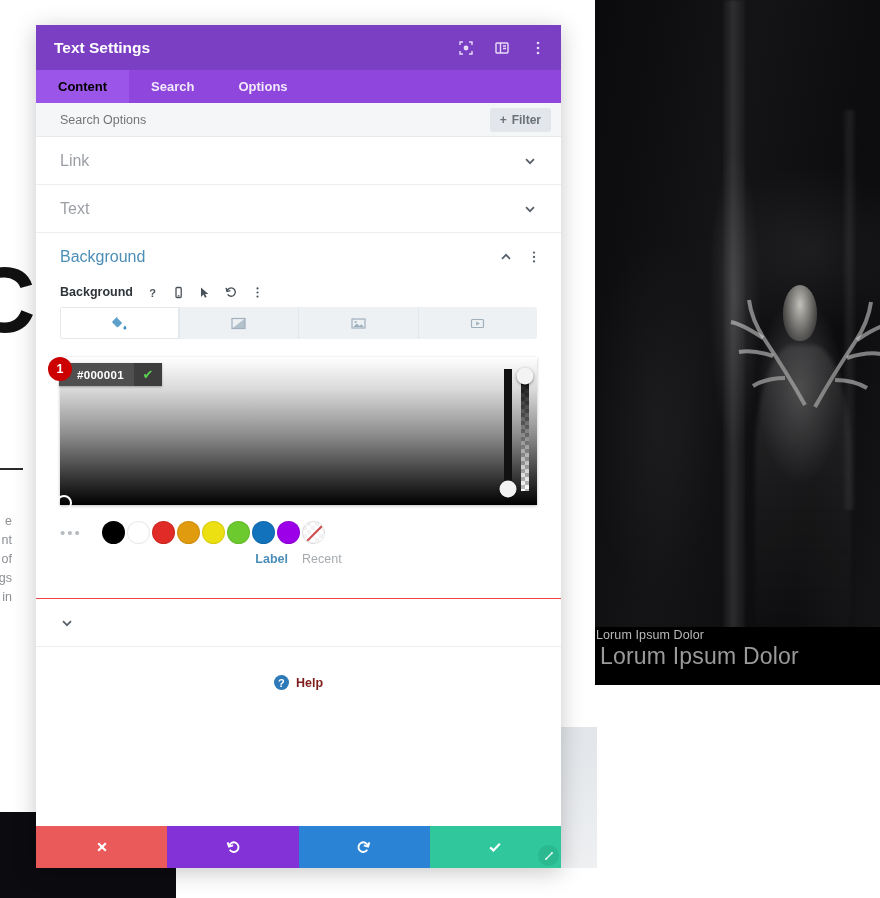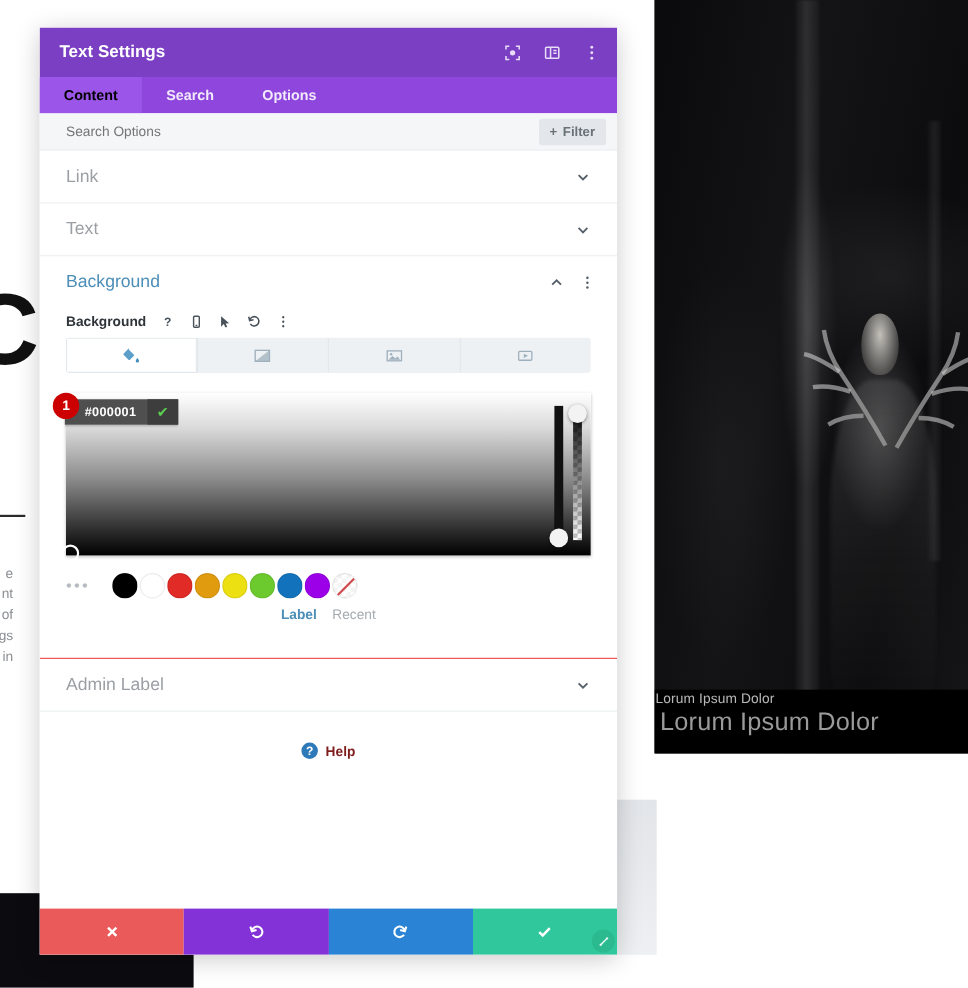--- a/index.html
+++ b/index.html
@@ -490,21 +490,20 @@
           <span class="swatch none"></span>
         </div>
 
         <div class="saved-row">
           <span class="saved-tab">Label</span>
           <span class="saved-tab inactive">Recent</span>
         </div>
       </div>
 
       <div class="acc-row">
-        <div class="acc-title">Admin Label</div>
         <svg class="chev" width="14" height="14" viewBox="0 0 14 14" fill="none" stroke="currentColor" stroke-width="1.7">
             <path d="M3 5.2 7 9.2 11 5.2"></path>
           </svg>
       </div>
 
       <div class="help-row">
         <span class="help-ic">?</span>
         <span class="help-txt">Help</span>
       </div>
     </div>

